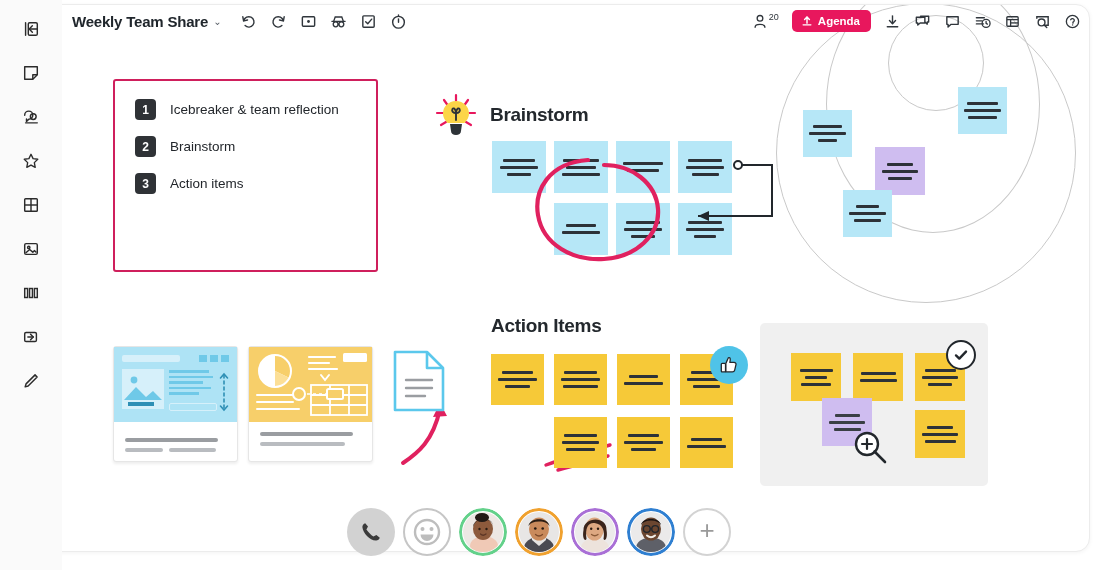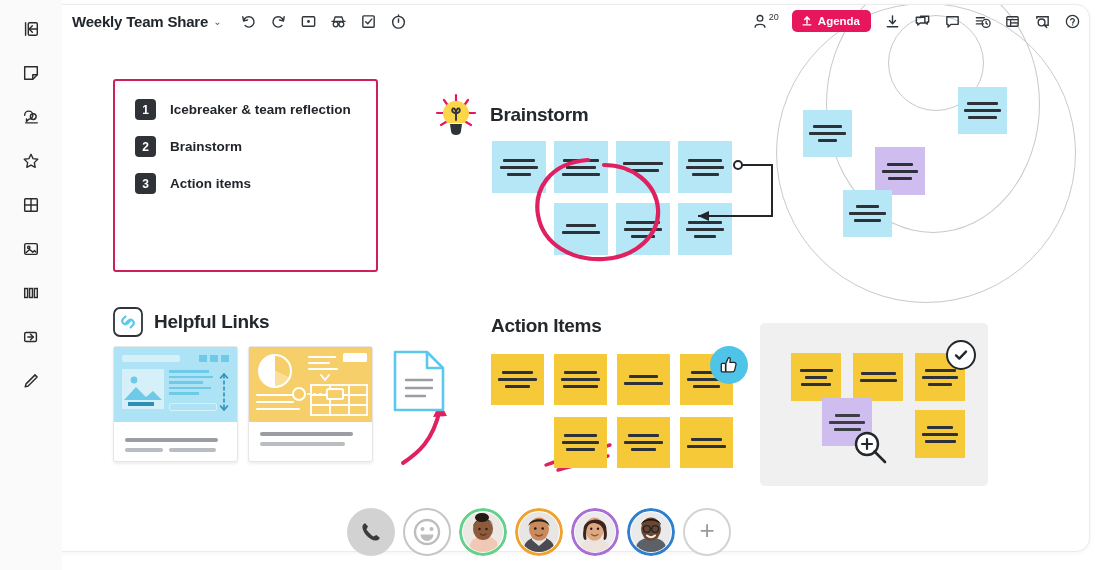--- a/index.html
+++ b/index.html
@@ -53,21 +53,21 @@
     position:absolute; left:65px; top:74px; width:265px; height:193px;
     border:2px solid #cf1f5c; border-radius:3px; background:#fff; padding:18px 20px;
   }
   .agenda-title { color:#d81f5e; font-size:20px; font-weight:bold; margin-bottom:14px; }
   .agenda-row { display:flex; align-items:center; gap:14px; margin-bottom:16px; }
   .agenda-num {
     width:21px; height:21px; background:#2f3236; color:#fff; border-radius:4px;
     display:flex; align-items:center; justify-content:center;
     font-size:12px; font-weight:bold; flex:none;
   }
-  .agenda-label { font-size:13.5px; color:#22262b; font-weight:700; }
+  .agenda-label { font-size:13.5px; color:#22262b; font-weight:400; }
 
   .sec-head { position:absolute; display:flex; align-items:center; gap:11px; }
   .sec-title { font-size:19px; font-weight:bold; color:#23282d; letter-spacing:-.3px; }
 
   
   .note { position:absolute; }
   .note .lines { position:absolute; inset:0; display:flex; flex-direction:column;
                  justify-content:center; align-items:center; gap:4px; }
   .ln { height:3px; border-radius:1px; background:#2d3238; }
 
@@ -238,32 +238,20 @@
         </div>
     </div>
     <div class="note" style="left:795px;top:185px;width:49px;height:47px;background:#b6e7f7;">
       <div class="lines">
           <div class="ln" style="width:48%"></div>
           <div class="ln" style="width:74%"></div>
           <div class="ln" style="width:56%"></div>
         </div>
     </div>
 
-    <div class="sec-head" style="left:65px; top:302px;">
-      <span style="display:block;width:30px;height:30px;">
-        <svg viewBox="0 0 30 30" width="30" height="30">
-          <rect x="1" y="1" width="28" height="28" rx="6" fill="#fff" stroke="#2e3338" stroke-width="1.8"></rect>
-          <g stroke="#5bc8ec" stroke-width="2.2" fill="none" stroke-linecap="round">
-            <path d="M12.5 9.5 L10 12 a3.2 3.2 0 0 0 4.5 4.5 L17 14"></path>
-            <path d="M17.5 20.5 L20 18 a3.2 3.2 0 0 0 -4.5 -4.5 L13 16"></path>
-          </g>
-        </svg>
-      </span>
-      <span class="sec-title">Helpful Links</span>
-    </div>
 
     <div class="link-card" style="left:65px;top:341px;width:125px;height:116px;">
       <div class="lc-thumb" style="height:75px;background:#aee3f5;">
         <div style="position:absolute;left:8px;top:8px;width:58px;height:7px;background:#d6f0fa;border-radius:2px;"></div>
         <div style="position:absolute;right:8px;top:8px;display:flex;gap:3px;">
           <div style="width:8px;height:7px;background:#6fc9e8;"></div>
           <div style="width:8px;height:7px;background:#6fc9e8;"></div>
           <div style="width:8px;height:7px;background:#6fc9e8;"></div>
         </div>
         <div style="position:absolute;left:8px;top:22px;width:42px;height:40px;background:#d6f0fa;"></div>

